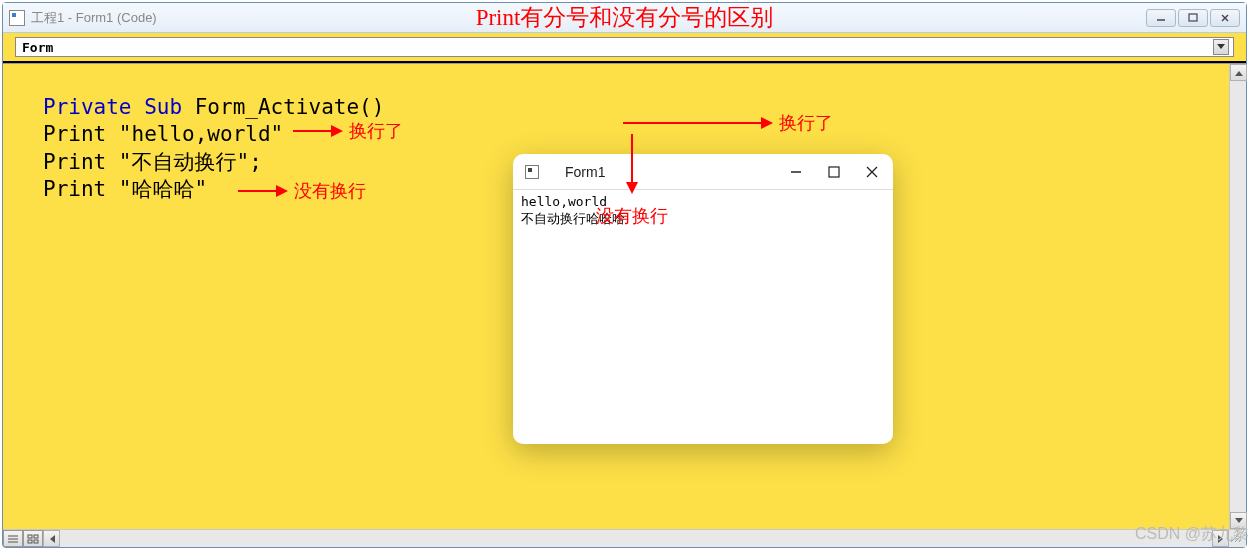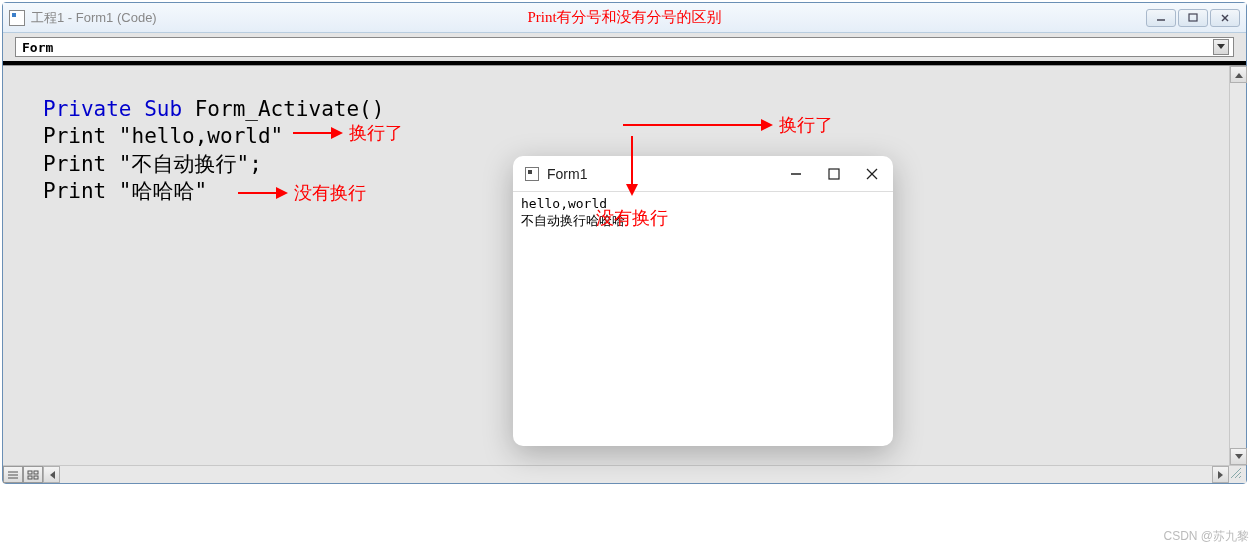--- a/index.html
+++ b/index.html
@@ -7,23 +7,23 @@
       font-family: "Microsoft YaHei", "SimSun", sans-serif;
       background: #fff;
       width: 1259px;
       height: 551px;
       overflow: hidden;
       position: relative;
     }
     .window {
       border: 1px solid #6a8fb5;
       width: 1245px;
-      height: 482px;
+      height: 546px;
       margin: 2px;
-      background: #e5e5e5;
+      background: #fde047;
       display: flex;
       flex-direction: column;
       border-radius: 4px;
       position: relative;
     }
     .titlebar {
       height: 30px;
       background: linear-gradient(#f5f9fd, #e5eef8);
       border-bottom: 1px solid #b8cde0;
       display: flex;
@@ -42,21 +42,21 @@
       width:4px; height:4px; background:#3d7fc9;
     }
     .title-text {
       color: #888;
       font-size: 13px;
     }
     .title-annotation {
       position: absolute;
       left: 50%;
       transform: translateX(-50%);
-      font-size: 15px;
+      font-size: 23px;
       color: #ff0000;
       font-family: "SimSun", serif;
     }
     .window-controls {
       margin-left: auto;
       display: flex;
       gap: 2px;
     }
     .win-btn {
       width: 30px; height: 18px;
@@ -65,21 +65,21 @@
       border-radius: 3px;
       display:flex; align-items:center; justify-content:center;
       font-size: 11px; color:#445;
       cursor: default;
     }
     .win-btn svg{ width:12px; height:10px; }
     .dropdowns {
       display:flex;
       padding: 4px 12px;
       gap: 7px;
-      border-bottom: 4px solid #000000;
+      border-bottom: 2px solid #000000;
     }
     .combo {
       flex:1;
       border: 1px solid #888;
       background:#fff;
       height: 20px;
       display:flex; align-items:center;
       padding: 0 4px 0 6px;
       font-family: "SimSun","NSimSun",monospace;
       font-size: 13px;
@@ -159,21 +159,21 @@
       border-radius: 10px;
       box-shadow: 0 8px 30px rgba(0,0,0,.25);
       display:flex; flex-direction:column;
       overflow:hidden;
     }
     .form1-titlebar{
       height:36px;
       display:flex; align-items:center;
       padding: 10px 12px;
       border-bottom:1px solid #ddd;
-      gap:8px;
+      gap:26px;
     }
     .form1-icon{
       width:14px;height:14px;
       border:1px solid #777;
       position:relative;
     }
     .form1-icon::before{
       content:"";position:absolute;left:2px;top:2px;
       width:4px;height:4px;background:#444;
     }
@@ -188,21 +188,21 @@
       padding: 4px 8px;
       font-family:"SimSun","NSimSun",monospace;
       font-size:13px;
       line-height:1.3;
       color:#000;
       white-space:pre;
     }
     .watermark{
       position:absolute;
       right:10px; bottom:6px;
-      font-size:12px;
+      font-size:16px;
       color:#bbb;
       text-align:right;
     }
     .resize-grip{
       position:absolute;
       right:4px;bottom:4px;
       width:14px;height:14px;
     }
     .resize-grip svg{width:14px;height:14px;}
   </style>

